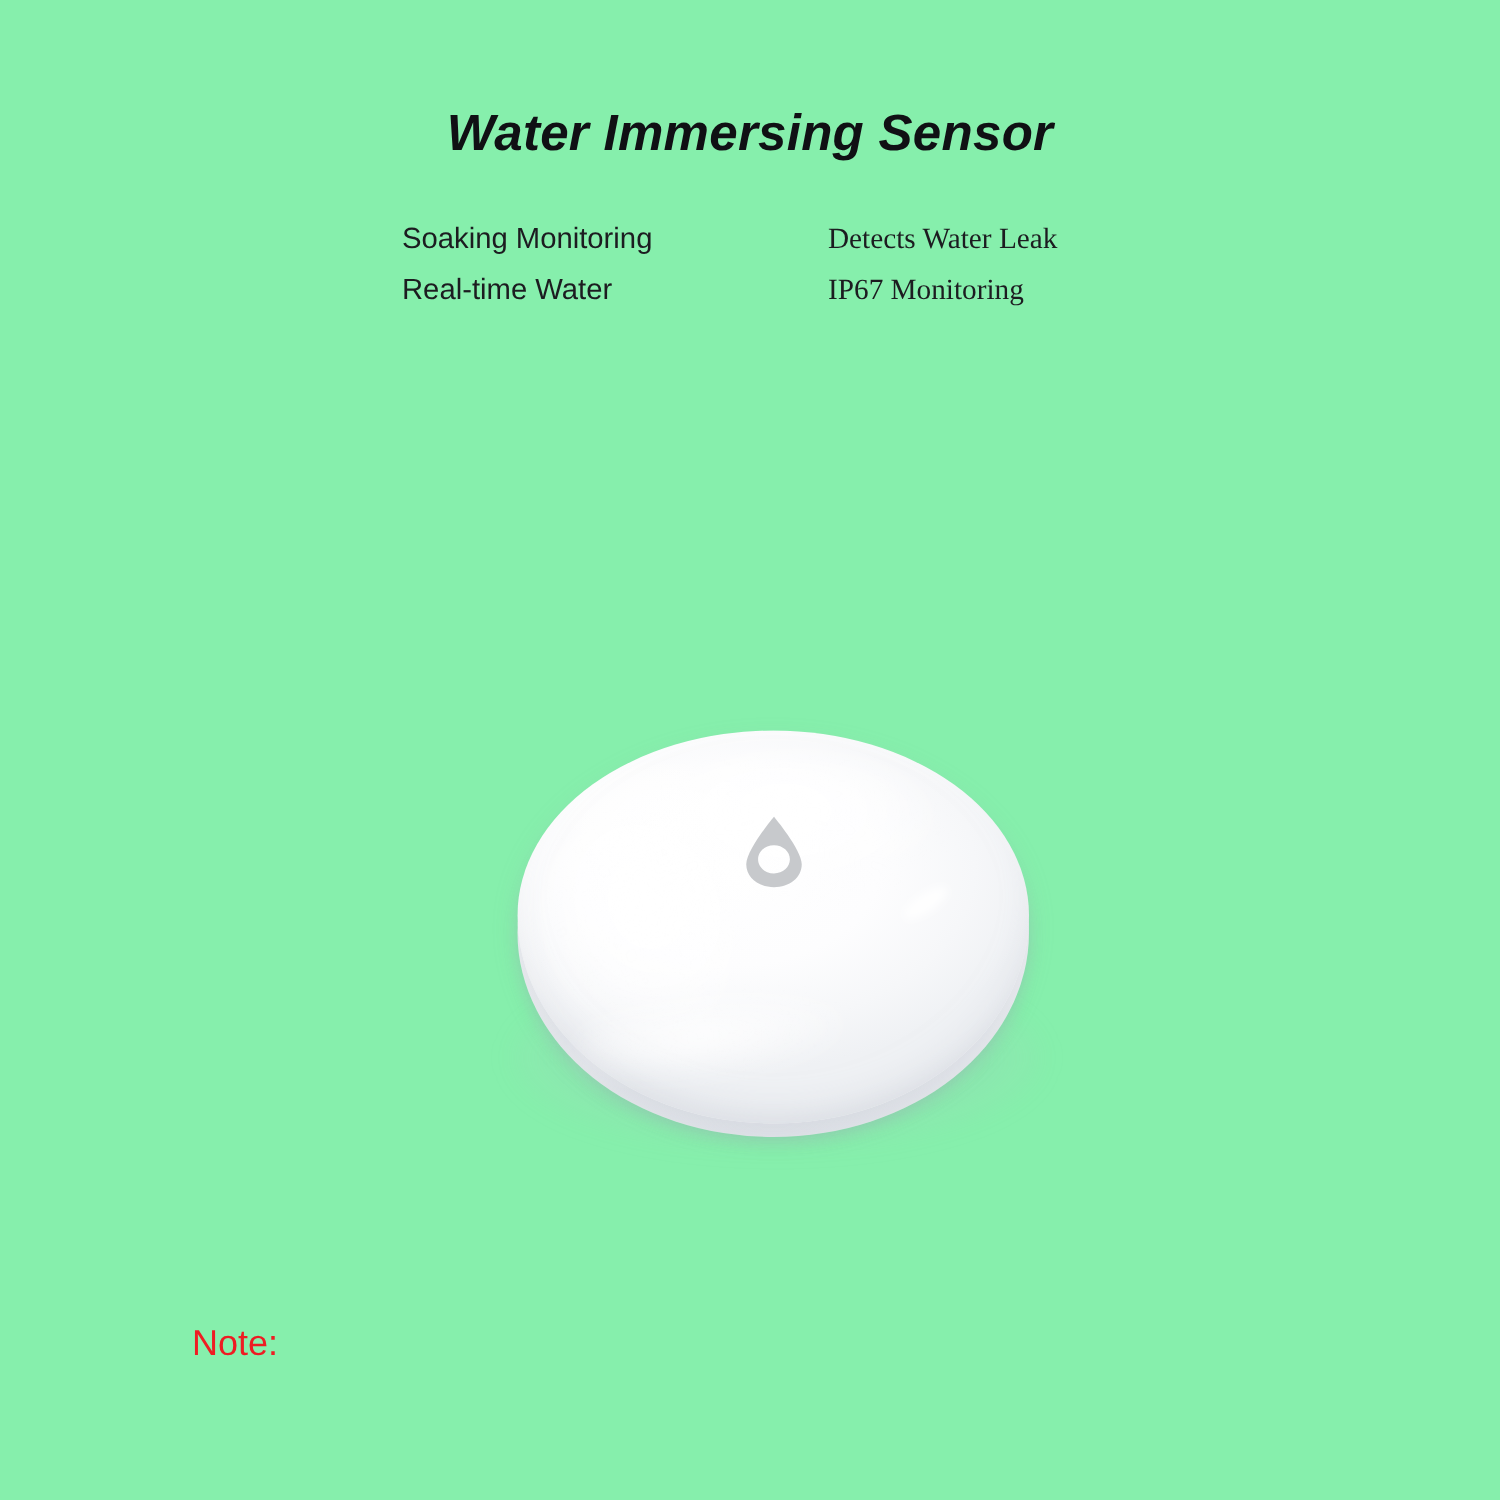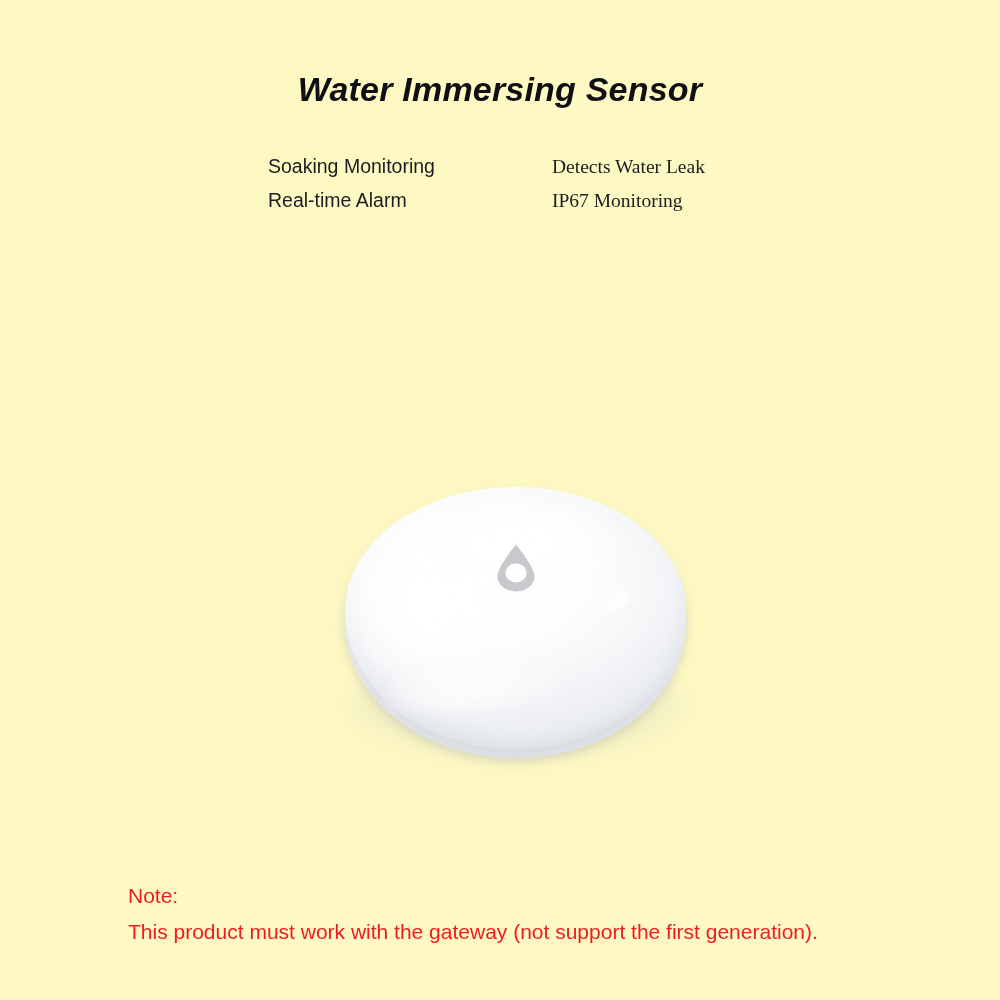--- a/index.html
+++ b/index.html
@@ -11,21 +11,21 @@
     width: 1000px;
     height: 1000px;
     background: #f2f4f8;
     font-family: "Liberation Sans", sans-serif;
     overflow: hidden;
   }
   #page {
     position: relative;
     width: 1000px;
     height: 1000px;
-    background: #fef9c3;
+    background: #86efac;
   }
 
   
   #product-title {
     position: absolute;
     left: 0;
     top: 70px;
     width: 1000px;
     text-align: center;
     font-size: 34px;
@@ -39,21 +39,20 @@
   
   #feature-list {
     position: absolute;
     left: 268px;
     top: 150px;
     width: 520px;
   }
   .feature-row {
     display: flex;
     height: 34px;
-    align-items: center;
   }
   .feature-cell {
     font-size: 19.5px;
     color: #1c1c20;
     line-height: 1;
     white-space: nowrap;
   }
   .feature-cell.col-left  { width: 284px; }
   .feature-cell.col-right { width: 236px; font-family: Liberation Serif, serif; }
 
@@ -175,40 +174,40 @@
   #droplet-icon svg { display: block; width: 100%; height: 100%; }
 
   
   #note-block {
     position: absolute;
     left: 128px;
     top: 878px;
     width: 820px;
   }
   .note-line {
-    font-size: 21px;
+    font-size: 24px;
     line-height: 36px;
     color: #ee1c23;
     white-space: nowrap;
   }
 </style>
 </head>
 <body>
 
 <div id="page">
 
   <div id="product-title">Water Immersing Sensor</div>
 
   <div id="feature-list">
     <div class="feature-row">
       <div class="feature-cell col-left">Soaking Monitoring</div>
       <div class="feature-cell col-right">Detects Water Leak</div>
     </div>
     <div class="feature-row">
-      <div class="feature-cell col-left">Real-time Alarm</div>
+      <div class="feature-cell col-left">Real-time Water</div>
       <div class="feature-cell col-right">IP67 Monitoring</div>
     </div>
   </div>
 
   <div id="product-photo">
     <div id="product-shadow"></div>
     <div id="product-base"></div>
     <div id="product-body"></div>
     <div id="product-highlight-left"></div>
     <div id="product-highlight-top"></div>
@@ -227,16 +226,15 @@
                  C28.9 21.5 33.6 25.7 33.6 30.9
                  C33.6 36.1 28.9 40.3 23 40.3
                  C17.1 40.3 12.4 36.1 12.4 30.9
                  C12.4 25.7 17.1 21.5 23 21.5 Z"></path>
       </svg>
     </div>
   </div>
 
   <div id="note-block">
     <div class="note-line">Note:</div>
-    <div class="note-line">This product must work with the gateway (not support the first generation).</div>
   </div>
 
 </div>
 
 </body></html>

